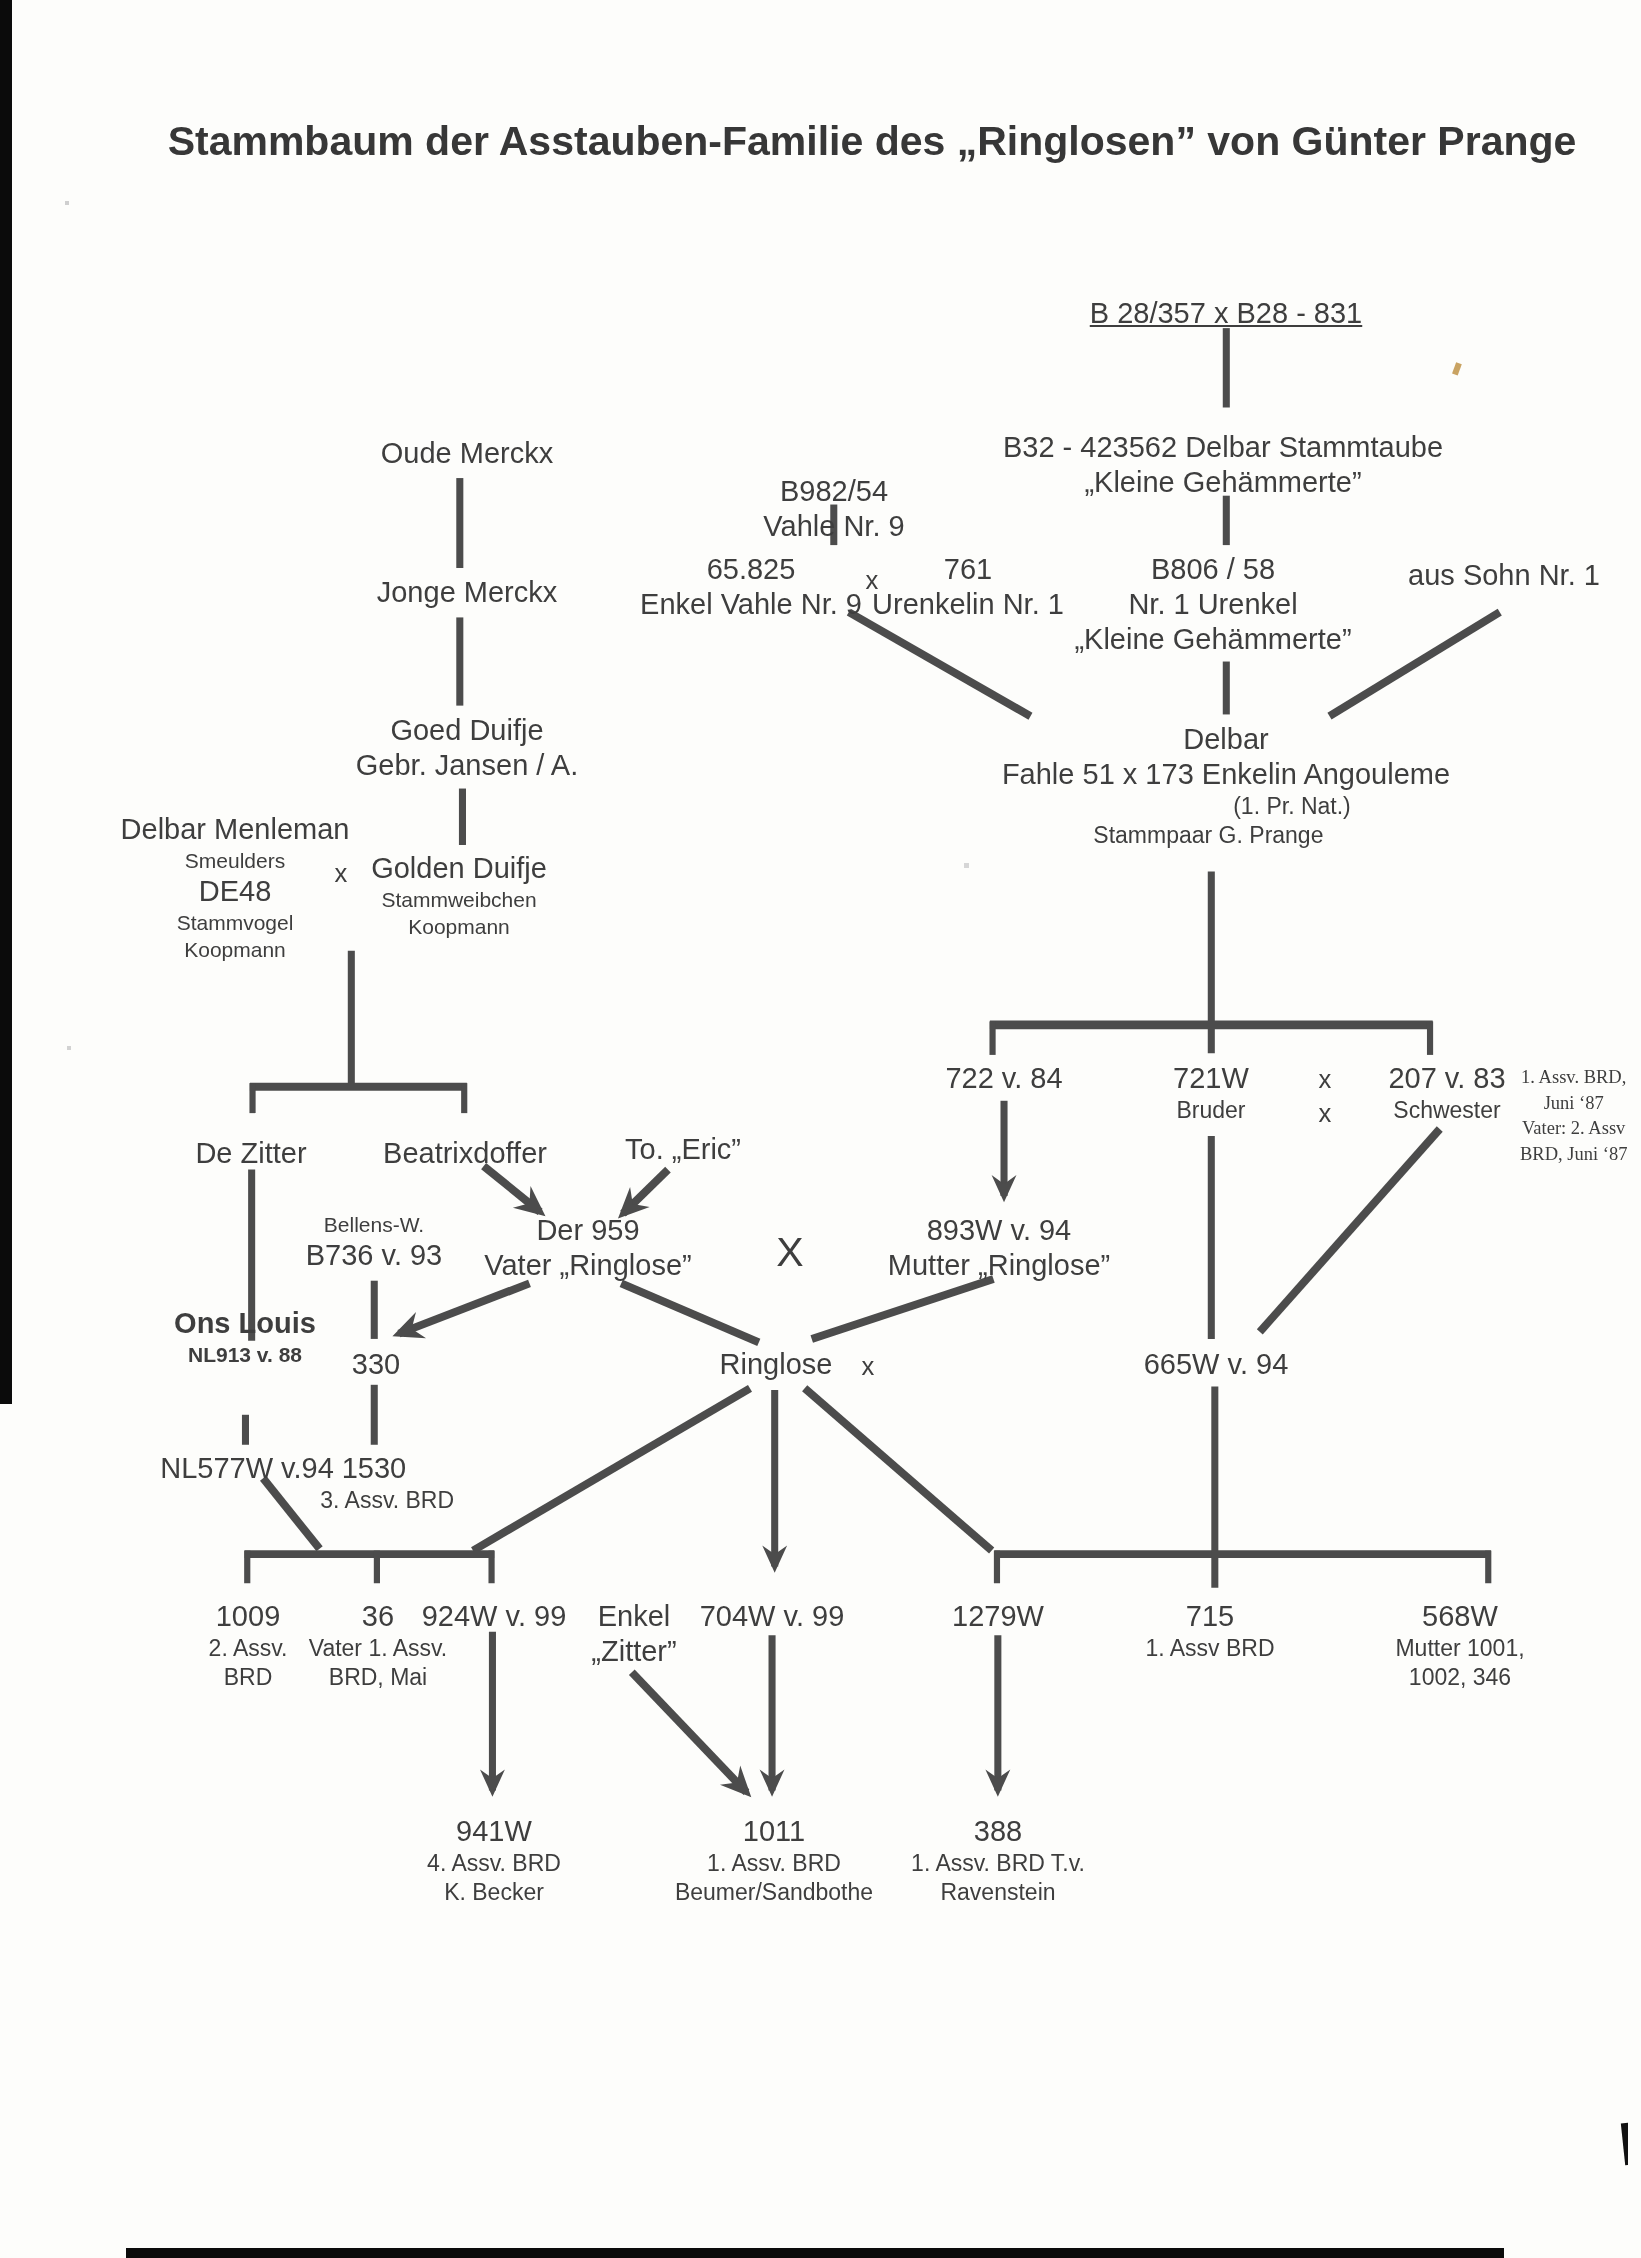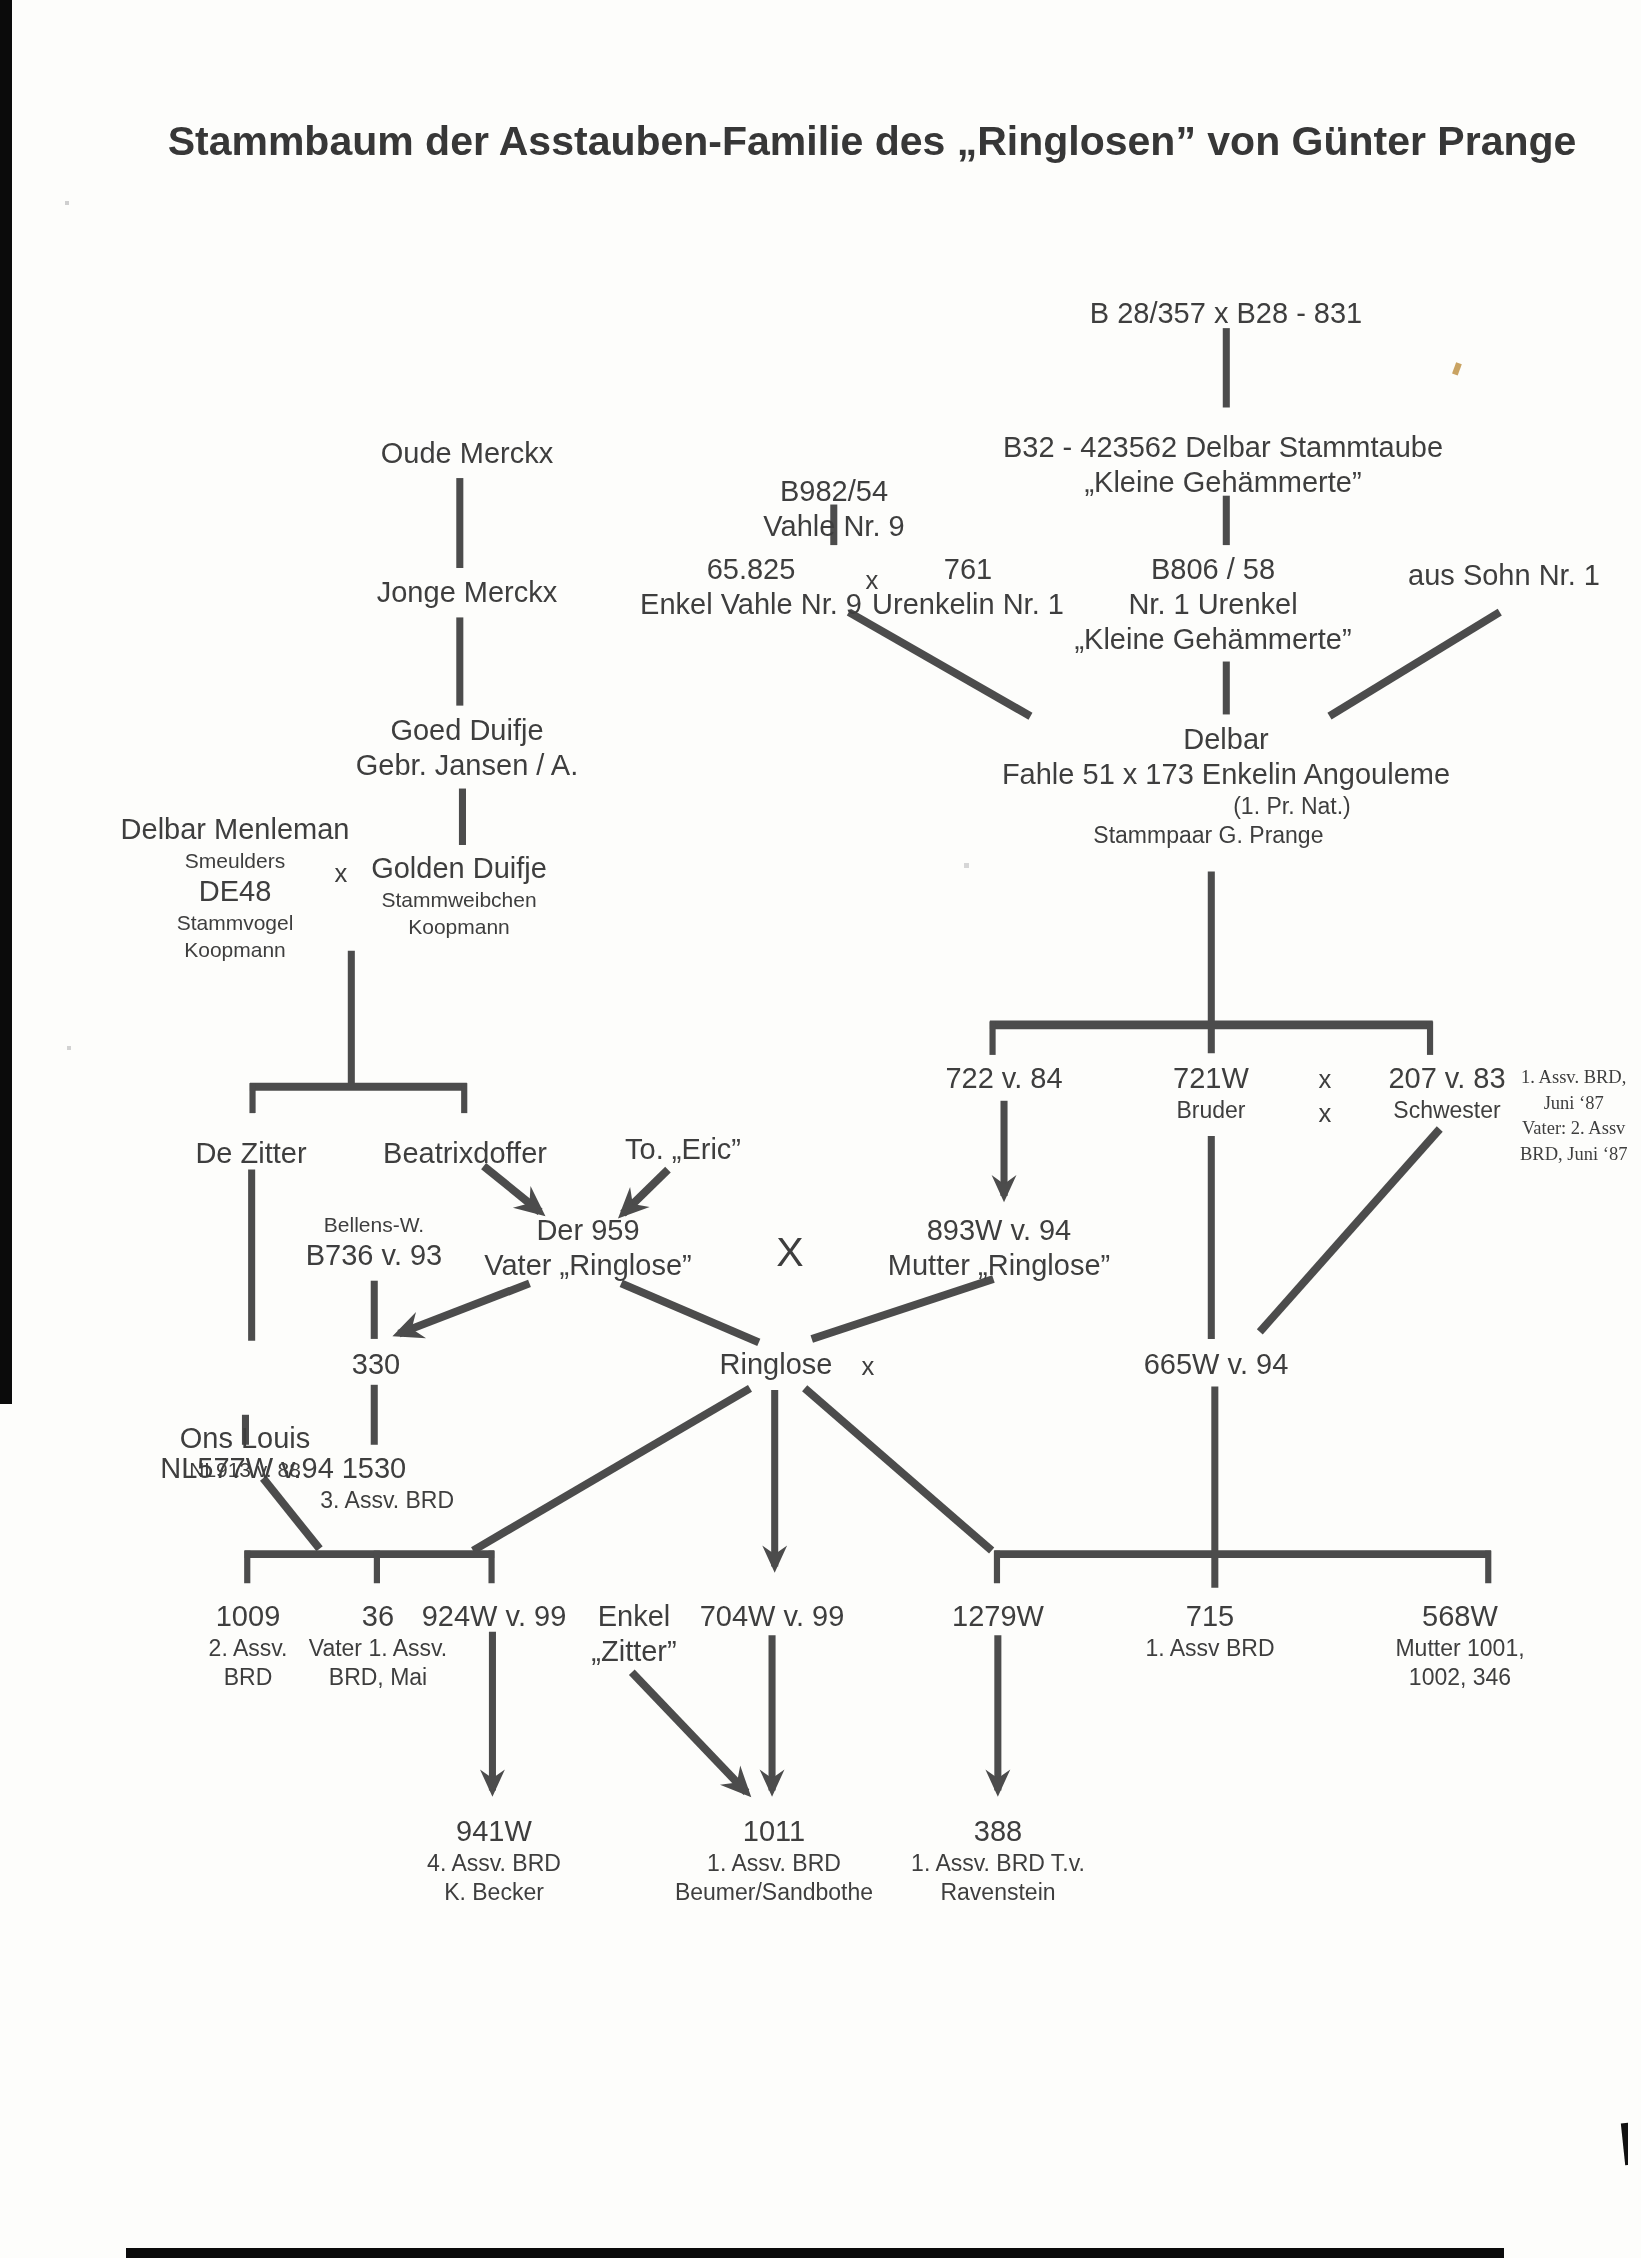--- a/index.html
+++ b/index.html
@@ -70,21 +70,21 @@
       <line x1="1130" y1="1758" x2="1130" y2="1795" stroke="#4c4c4c" stroke-width="7"></line>
       <line x1="1687" y1="1758" x2="1687" y2="1795" stroke="#4c4c4c" stroke-width="7"></line>
       <line x1="1377" y1="1572" x2="1377" y2="1800" stroke="#4c4c4c" stroke-width="8"></line>
       <line x1="558" y1="1850" x2="558" y2="2030" stroke="#4c4c4c" stroke-width="8" marker-end="url(#arr)"></line>
       <line x1="716" y1="1896" x2="846" y2="2032" stroke="#4c4c4c" stroke-width="9" marker-end="url(#arr)"></line>
       <line x1="875" y1="1854" x2="875" y2="2030" stroke="#4c4c4c" stroke-width="8" marker-end="url(#arr)"></line>
       <line x1="1131" y1="1854" x2="1131" y2="2030" stroke="#4c4c4c" stroke-width="8" marker-end="url(#arr)"></line>
     </svg>
   <div class="title" style="left:872px;top:118px;">Stammbaum der Asstauben-Familie des „Ringlosen” von Günter Prange</div>
   <div id="nodes-root">
-      <div class="node" style="left: 1226px; top: 296px;">
+      <div class="node" style="left: 1226px; top: 296px; text-decoration: underline;">
         <div class="ln t-main">B 28/357 x B28 - 831</div>
       </div>
       <div class="node" style="left: 834px; top: 430px; margin-top: 44px;">
         <div class="ln t-main">B982/54</div>
         <div class="ln t-main">Vahle Nr. 9</div>
       </div>
       <div class="node" style="left: 1223px; top: 430px;">
         <div class="ln t-main">B32 - 423562 Delbar Stammtaube</div>
         <div class="ln t-main">„Kleine Gehämmerte”</div>
       </div>
@@ -178,21 +178,21 @@
         <div class="ln t-main">Der 959</div>
         <div class="ln t-main">Vater „Ringlose”</div>
       </div>
       <div class="node" style="left: 790px; top: 1232px;">
         <div class="ln t-big">X</div>
       </div>
       <div class="node" style="left: 999px; top: 1213px;">
         <div class="ln t-main">893W v. 94</div>
         <div class="ln t-main">Mutter „Ringlose”</div>
       </div>
-      <div class="node" style="left: 245px; top: 1421px;">
+      <div class="node" style="left: 245px; top: 1306px; font-weight: bold;">
         <div class="ln t-main">Ons Louis</div>
         <div class="ln t-sub">NL913 v. 88</div>
       </div>
       <div class="node" style="left: 376px; top: 1347px;">
         <div class="ln t-main">330</div>
       </div>
       <div class="node" style="left: 776px; top: 1347px;">
         <div class="ln t-main">Ringlose</div>
       </div>
       <div class="node" style="left: 868px; top: 1351px;">

